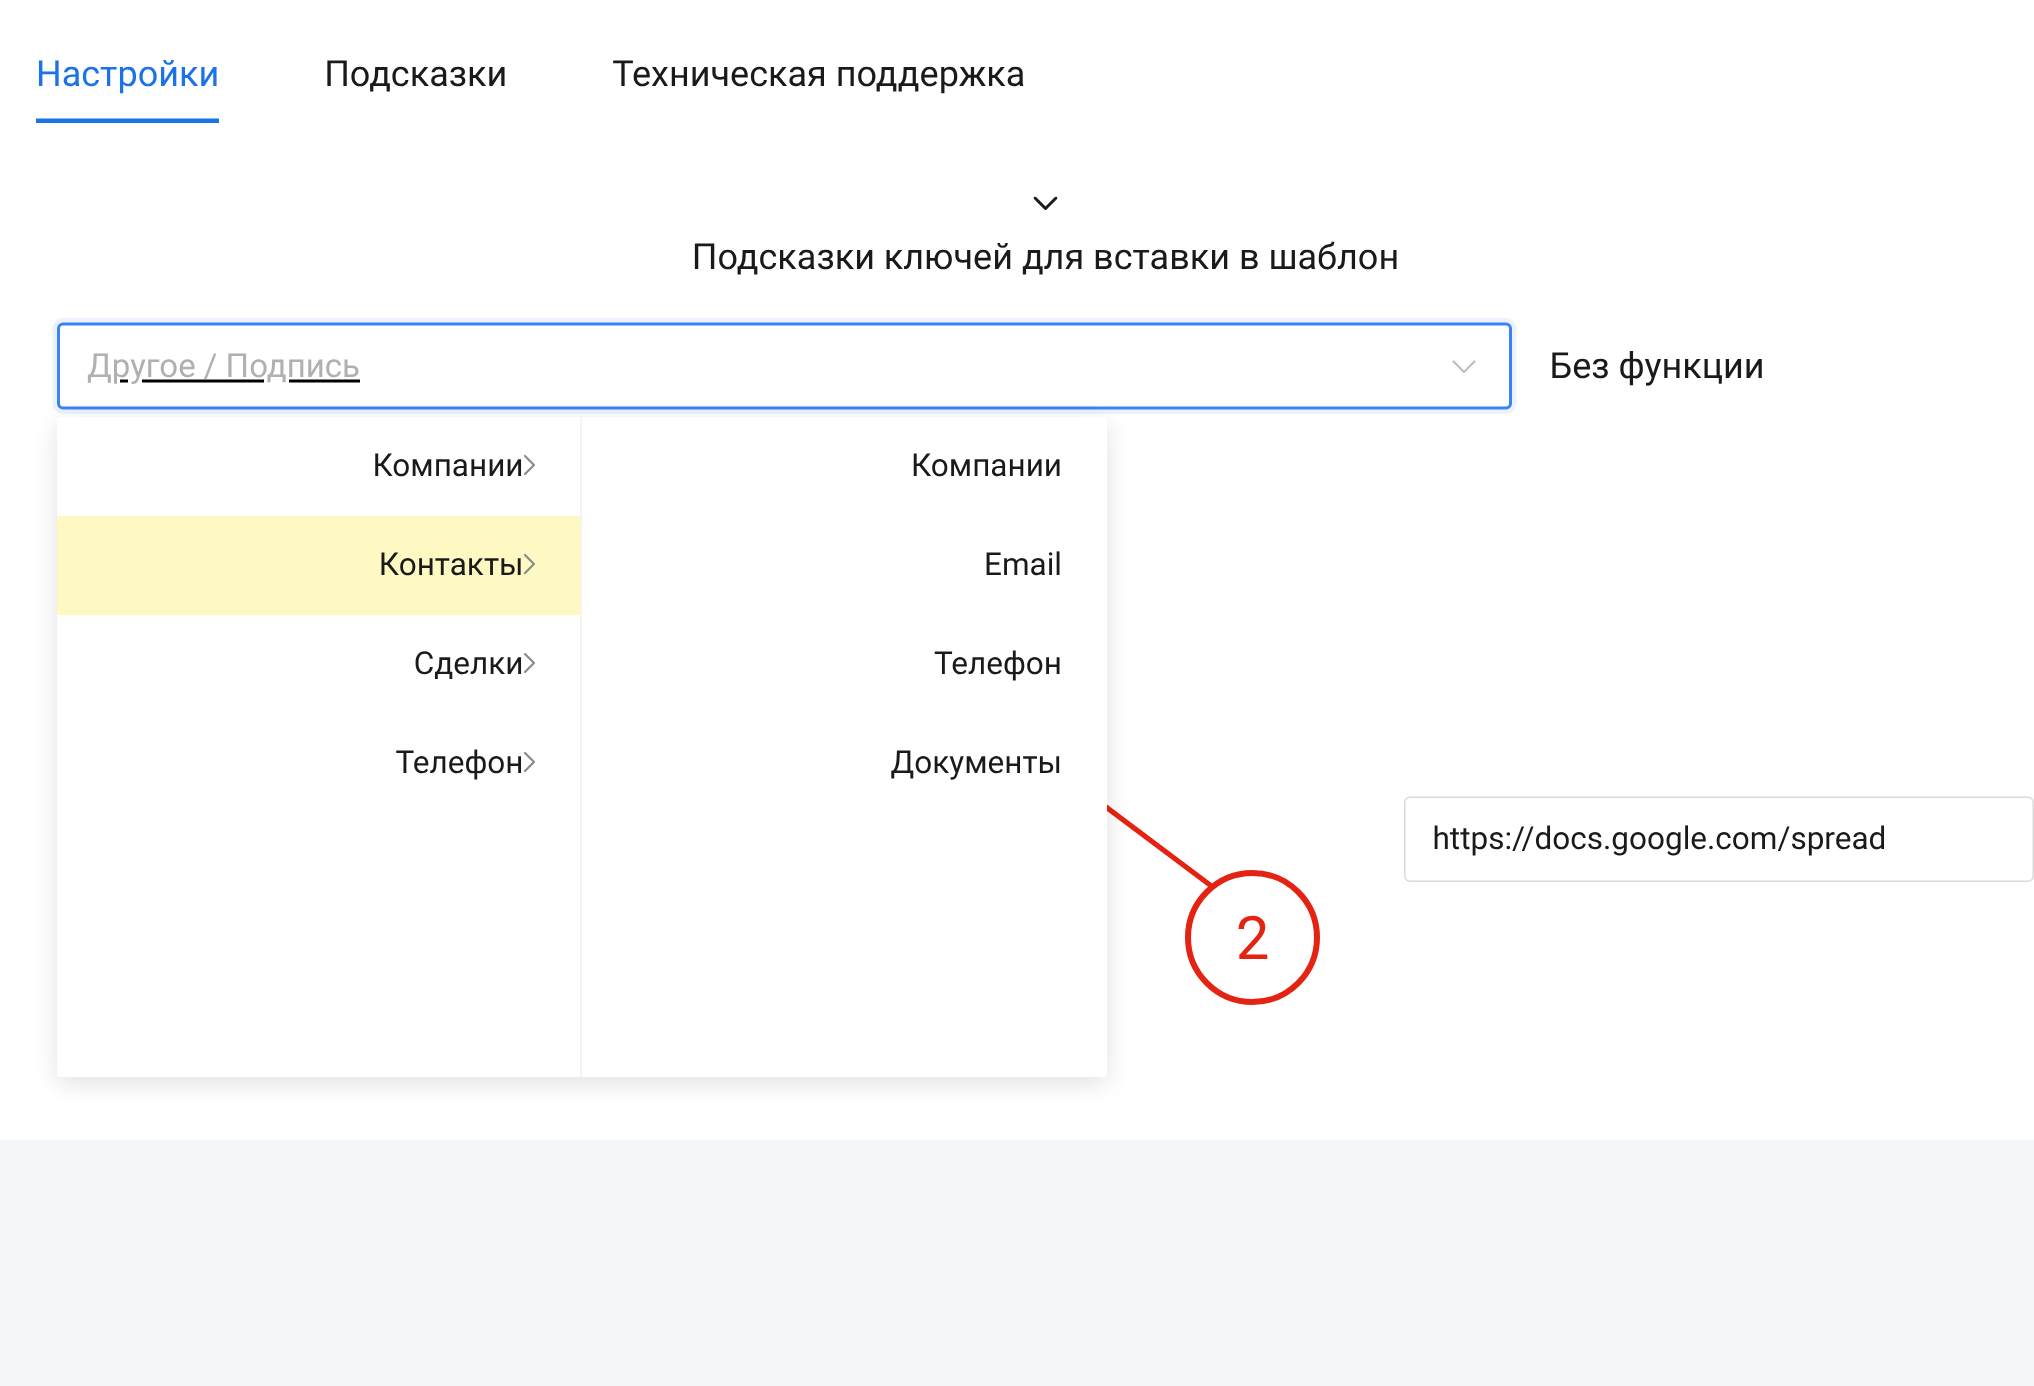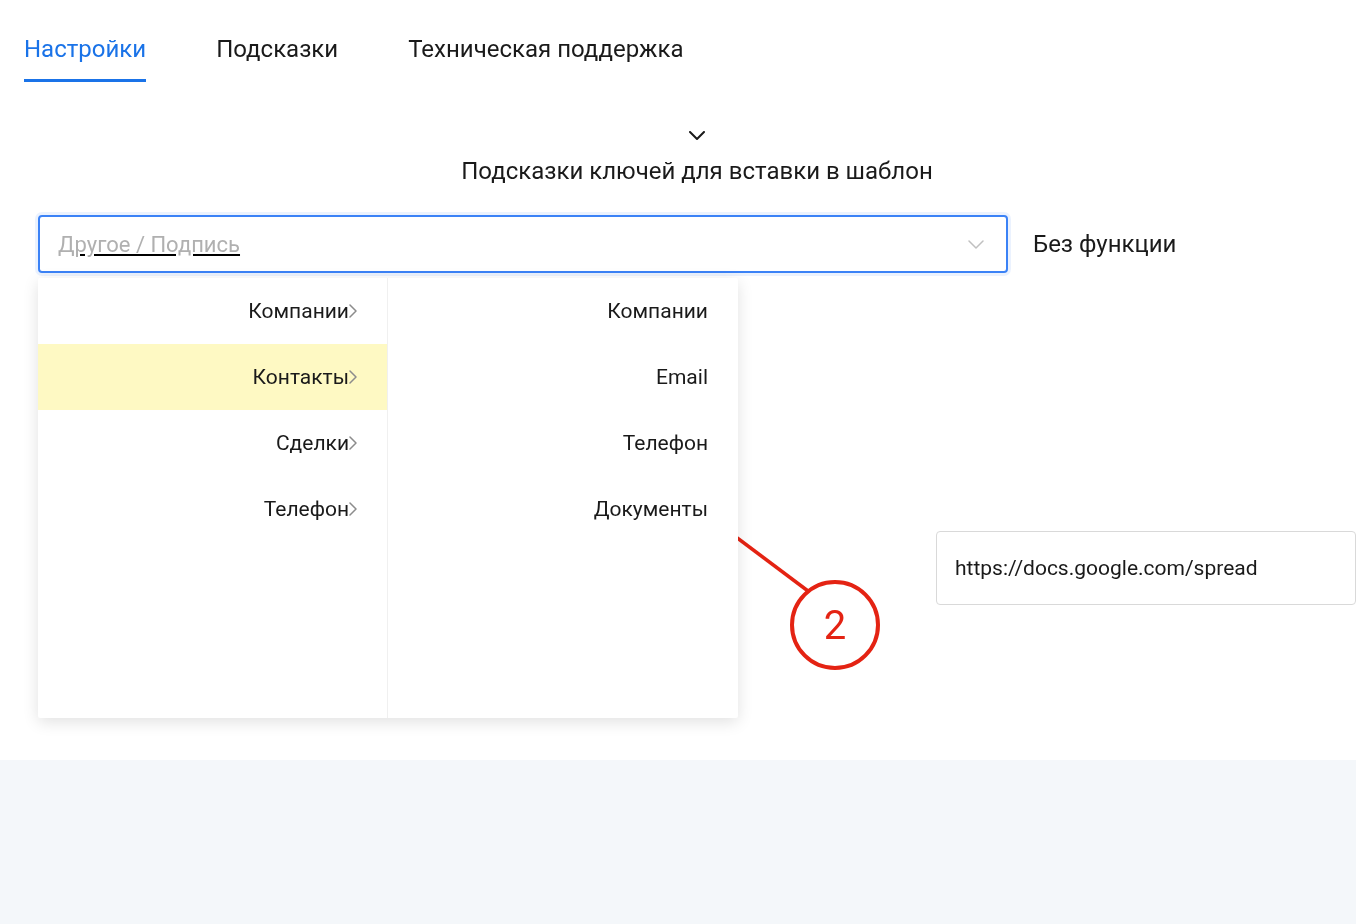--- a/index.html
+++ b/index.html
@@ -135,21 +135,21 @@
     }
     .dropdown-item .chev svg {
       width: 8px;
       height: 14px;
     }
     .url-input {
       position: absolute;
       left: 936px;
       top: 531px;
       width: 420px;
-      height: 74px;
+      height: 57px;
       border: 1px solid #d9d9d9;
       border-radius: 4px;
       display: flex;
       align-items: center;
       padding: 0 18px;
       font-size: 21px;
       color: #1a1a1a;
       background: #fff;
     }
     .annotation-arrow {

